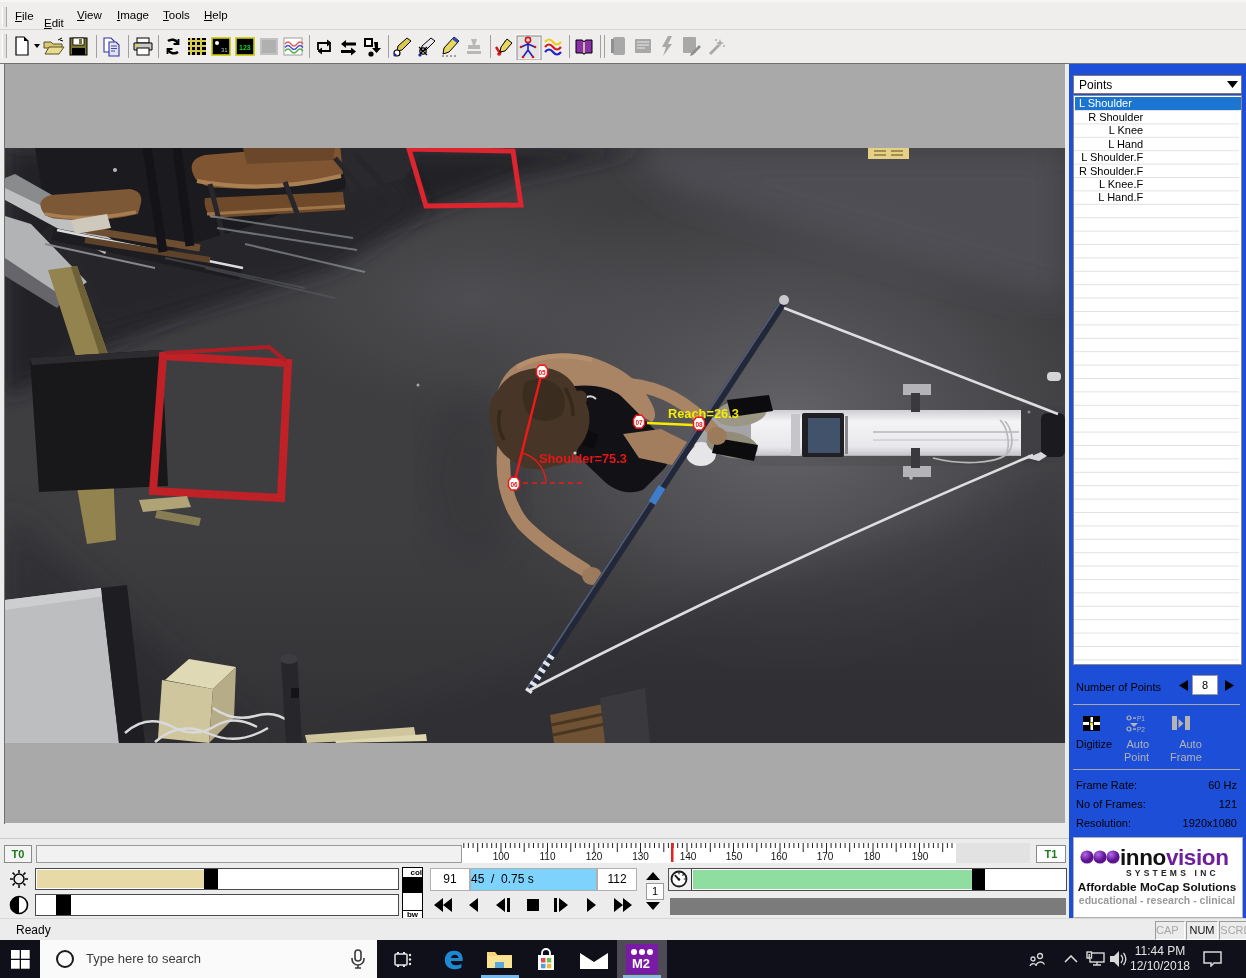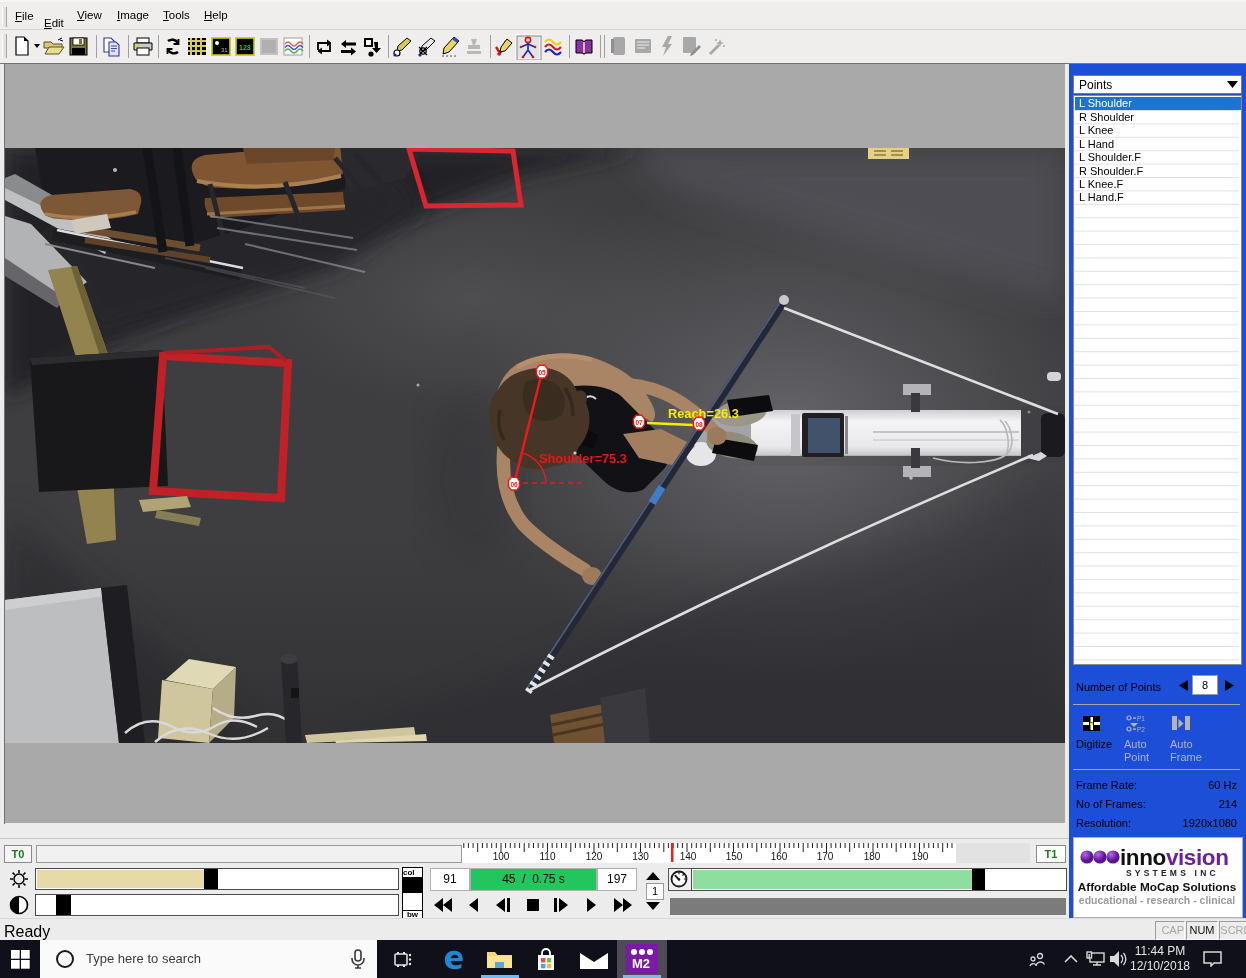--- a/index.html
+++ b/index.html
@@ -1,20 +1,20 @@
 <!DOCTYPE html>
 <html><head><meta charset="utf-8">
 <style>
 html,body{margin:0;padding:0;width:1246px;height:978px;overflow:hidden;background:#ececec;font-family:"Liberation Sans",sans-serif;}
 .abs{position:absolute;}
 #app{position:absolute;left:0;top:0;width:1246px;height:978px;}
 .menu{font-size:11.5px;color:#000;}
 .menu u{text-decoration:underline;}
 .gripv{width:3px;border-left:1px solid #fff;border-right:1px solid #a8a8a8;background:#e2e2e0;}
-.lbl{font-size:11px;color:#000;}
+.lbl{font-size:11px;color:#000;text-align:right;}
 .graytxt{color:#b2b2b2;}
 .box3d{border-top:1px solid #9b9b9b;border-left:1px solid #9b9b9b;border-bottom:1px solid #fff;border-right:1px solid #fff;}
 </style></head>
 <body>
 <div id="app">
 
   <div class="abs" style="left:0;top:0;width:1246px;height:63px;background:#efeeec;border-bottom:1px solid #787878;"></div>
   <div class="abs" style="left:0;top:0;width:1246px;height:2px;background:#f6f6f5;"></div>
   <div class="abs gripv" style="left:2px;top:7px;height:20px;"></div>
   <div class="abs gripv" style="left:2px;top:34px;height:24px;"></div>
@@ -474,21 +474,21 @@
         <rect x="0" y="1" width="5" height="14"></rect>
         <rect x="13" y="1" width="5" height="14"></rect>
         <path d="M6.5 4 l5 4.5 -5 4.5 z"></path>
       </svg>
     <div class="abs lbl graytxt" style="left:101px;top:674px;line-height:12.5px;">Auto<br>Frame</div>
     <div class="abs" style="left:4px;top:705px;width:167px;height:1px;background:#a8a8a8;"></div>
 
     <div class="abs lbl" style="left:7px;top:715px;">Frame Rate:</div>
       <div class="abs lbl" style="right:9px;top:715px;">60 Hz</div>
     <div class="abs lbl" style="left:7px;top:734px;">No of Frames:</div>
-      <div class="abs lbl" style="right:9px;top:734px;">214</div>
+      <div class="abs lbl" style="right:9px;top:734px;">121</div>
     <div class="abs lbl" style="left:7px;top:753px;">Resolution:</div>
       <div class="abs lbl" style="right:9px;top:753px;">1920x1080</div>
 
     <div class="abs" style="left:4px;top:773px;width:168px;height:79px;background:#fff;border:1px solid #b0b0b0;">
       <svg class="abs" style="left:0;top:0;" width="166" height="77">
         <defs>
             <radialGradient id="pg" cx="35%" cy="30%">
               <stop offset="0%" stop-color="#b668e8"></stop>
               <stop offset="100%" stop-color="#5c1492"></stop>
             </radialGradient>
@@ -641,29 +641,29 @@
         <g stroke="#000" stroke-width="1.5">
           <path d="M11 1 v3 M11 16 v3 M2 10 h3 M17 10 h3 M4.6 3.6 l2.1 2.1 M15.3 14.3 l2.1 2.1 M4.6 16.4 l2.1 -2.1 M15.3 5.7 l2.1 -2.1"></path>
         </g>
       </svg>
     <div class="abs" style="left:35px;top:29px;width:362px;height:20px;background:#fff;border:1px solid #4a4a4a;">
       <div class="abs" style="left:1px;top:1px;width:167px;height:18px;background:#e8daa6;"></div>
       <div class="abs" style="left:168px;top:0px;width:14px;height:20px;background:#000;"></div>
     </div>
 
     <div class="abs" style="left:402px;top:28px;width:19px;height:51px;background:#fff;border:1px solid #000;">
-      <div class="abs" style="left:0;top:0;width:19px;height:9px;font-size:8px;font-weight:bold;text-align:left;line-height:9px;">col</div>
+      <div class="abs" style="left:0;top:0;width:19px;height:9px;font-size:8px;font-weight:bold;text-align:right;line-height:9px;">col</div>
       <div class="abs" style="left:0;top:9px;width:19px;height:16px;background:#000;"></div>
       <div class="abs" style="left:0;top:25px;width:19px;height:17px;background:#fff;border-bottom:1px solid #000;"></div>
       <div class="abs" style="left:0;top:42px;width:19px;height:9px;font-size:8px;font-weight:bold;text-align:center;line-height:9px;">bw</div>
     </div>
 
     <div class="abs" style="left:430px;top:29px;width:38px;height:21px;background:#fff;border:1px solid #b0b0b0;font-size:12px;text-align:center;line-height:21px;">91</div>
-    <div class="abs" style="left:470px;top:29px;width:125px;height:21px;background:#22c55e;border:1px solid #b0b0b0;font-size:12px;text-align:center;line-height:21px;">45&nbsp; /&nbsp; 0.75 s</div>
-    <div class="abs" style="left:597px;top:29px;width:38px;height:21px;background:#fff;border:1px solid #b0b0b0;font-size:12px;text-align:center;line-height:21px;">197</div>
+    <div class="abs" style="left:470px;top:29px;width:125px;height:21px;background:#7dd3fc;border:1px solid #b0b0b0;font-size:12px;text-align:left;line-height:21px;">45&nbsp; /&nbsp; 0.75 s</div>
+    <div class="abs" style="left:597px;top:29px;width:38px;height:21px;background:#fff;border:1px solid #b0b0b0;font-size:12px;text-align:center;line-height:21px;">112</div>
 
     <svg class="abs" style="left:645px;top:32px;" width="16" height="10">
         <path d="M1 9 L8 1 L15 9 z" fill="#000"></path>
       </svg>
     <div class="abs" style="left:646px;top:44px;width:16px;height:15px;background:#fff;border:1px solid #9a9a9a;font-size:11px;text-align:center;line-height:15px;">1</div>
     <svg class="abs" style="left:645px;top:62px;" width="16" height="10">
         <path d="M1 1 L8 9 L15 1 z" fill="#000"></path>
       </svg>
 
     <div class="abs" style="left:668px;top:29px;width:22px;height:21px;background:#f0f0f0;border:1px solid #555;">
@@ -693,22 +693,22 @@
       <path d="M72 1 v14 l-9 -7 z M74 1 h3 v14 h-3 z"></path>
       <rect x="94" y="2" width="12" height="12"></rect>
       <path d="M121 1 h3 v14 h-3 z M126 1 l9 7 -9 7 z"></path>
       <path d="M154 1 l9 7 -9 7 z"></path>
       <path d="M181 1 l9 7 -9 7 z M190 1 l9 7 -9 7 z"></path>
     </svg>
     <div class="abs" style="left:670px;top:59px;width:396px;height:17px;background:#7b7b7b;"></div>
   </div>
 
   <div id="status" class="abs" style="left:0;top:918px;width:1246px;height:22px;background:#ececec;border-top:1px solid #d8d8d8;">
-    <div class="abs" style="left:4px;top:4px;font-size:16px;">Ready</div>
-    <div class="abs box3d" style="left:1155px;top:2px;width:28px;height:17px;font-size:11px;color:#a6a6a6;text-align:right;line-height:17px;">CAP</div>
+    <div class="abs" style="left:16px;top:4px;font-size:12px;">Ready</div>
+    <div class="abs box3d" style="left:1155px;top:2px;width:28px;height:17px;font-size:11px;color:#a6a6a6;text-align:left;line-height:17px;">CAP</div>
     <div class="abs box3d" style="left:1186px;top:2px;width:30px;height:17px;font-size:11px;color:#111;text-align:center;line-height:17px;">NUM</div>
     <div class="abs box3d" style="left:1219px;top:2px;width:30px;height:17px;font-size:11px;color:#a6a6a6;text-align:center;line-height:17px;">SCRL</div>
   </div>
 
   <div id="taskbar" class="abs" style="left:0;top:940px;width:1246px;height:38px;background:#10101a;">
     <svg class="abs" style="left:11px;top:10px;" width="19" height="19">
         <g fill="#fff">
           <rect x="0" y="0" width="8.7" height="8.7"></rect>
           <rect x="10" y="0" width="8.7" height="8.7"></rect>
           <rect x="0" y="10" width="8.7" height="8.7"></rect>

